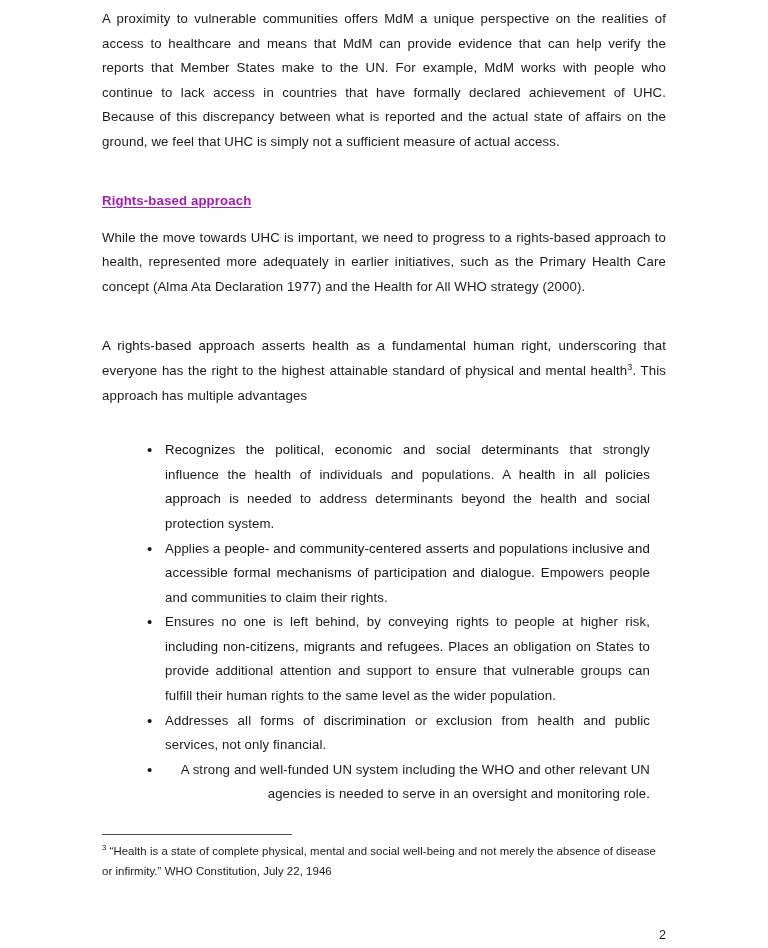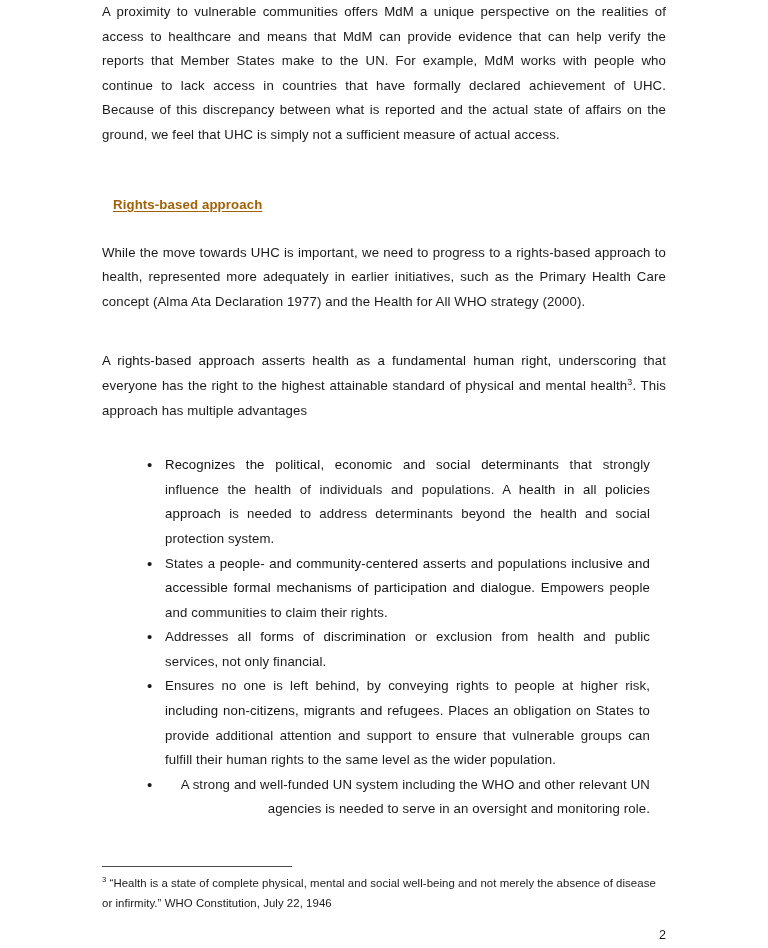--- a/index.html
+++ b/index.html
@@ -32,31 +32,32 @@
     margin: 0;
     font-size: 13.2px;
     line-height: 24.6px;
     color: #1a1a1a;
     text-align: justify;
     text-justify: inter-word;
     letter-spacing: 0.01em;
   }
 
   p.first-par {
+    padding-top: 7px;
   }
 
   .gap-lg { height: 35px; }
   .gap-sm { height: 14px; }
 
   h2.section-heading {
-    margin: 11px;
+    margin: 0;
     font-size: 13.2px;
     line-height: 22px;
     font-weight: bold;
-    color: #a16207;
+    color: #a21caf;
     text-decoration: underline;
     text-underline-offset: 2px;
     letter-spacing: 0.01em;
   }
 
   b, strong { font-weight: normal; color: #111111; }
 
   sup {
     font-size: 0.68em;
     vertical-align: super;
@@ -90,21 +91,21 @@
     left: 29px;
     top: 0;
     font-size: 15px;
     line-height: 24.6px;
     color: #1a1a1a;
   }
 
   .footnote-area {
     position: absolute;
     left: 102px;
-    top: 866px;
+    top: 834px;
     width: 564px;
   }
 
   .footnote-rule {
     width: 190px;
     height: 0;
     border-top: 1.3px solid #4a4a4a;
     margin: 0 0 7px 0;
   }
 
@@ -148,23 +149,23 @@
     <div class="gap-lg"></div>
 
     <p class="body-par">
       <b>A rights-based approach asserts health as a fundamental human right,</b><span> underscoring that everyone has the right to the highest attainable standard of physical and mental health</span><sup>3</sup><span>. This approach has multiple advantages</span>
     </p>
 
     <div class="gap-sm"></div>
 
     <ul class="bullets" id="bullet-list">
         <li><b>Recognizes the political, economic and social determinants</b><span> that strongly influence the health of individuals and populations. A </span><b>health in all policies approach</b><span> is needed to address determinants beyond the health and social protection system.</span></li>
-        <li><span>States a </span><b>people- and community-centered asserts</b><span> and populations </span><b>inclusive and accessible formal mechanisms of participation and dialogue</b><span>. Empowers people and communities to claim their rights.</span></li>
+        <li><span>Applies a </span><b>people- and community-centered asserts</b><span> and populations </span><b>inclusive and accessible formal mechanisms of participation and dialogue</b><span>. Empowers people and communities to claim their rights.</span></li>
+        <li><span>Ensures no one is left behind, by conveying rights to people at higher risk</span><b>, including non-citizens, migrants and refugees.</b><span> Places an obligation on States to provide additional attention and support to ensure that vulnerable groups can fulfill their human rights to the same level as the wider population.</span></li>
         <li><span>Addresses all </span><b>forms of discrimination</b><span> or exclusion from health and public services, not only financial.</span></li>
-        <li><span>Ensures no one is left behind, by conveying rights to people at higher risk</span><b>, including non-citizens, migrants and refugees.</b><span> Places an obligation on States to provide additional attention and support to ensure that vulnerable groups can fulfill their human rights to the same level as the wider population.</span></li>
         <li class="ragged"><span>A strong and well-funded UN system including the WHO and other relevant UN agencies is needed to serve in an oversight and monitoring role.</span></li>
       </ul>
 
   </div>
 
   <div class="footnote-area">
     <div class="footnote-rule"></div>
     <p class="footnote-text">
       <sup>3</sup><span> “Health is a state of complete physical, mental and social well-being and not merely the absence of disease or infirmity.”  WHO Constitution, July 22, 1946</span>
     </p>

